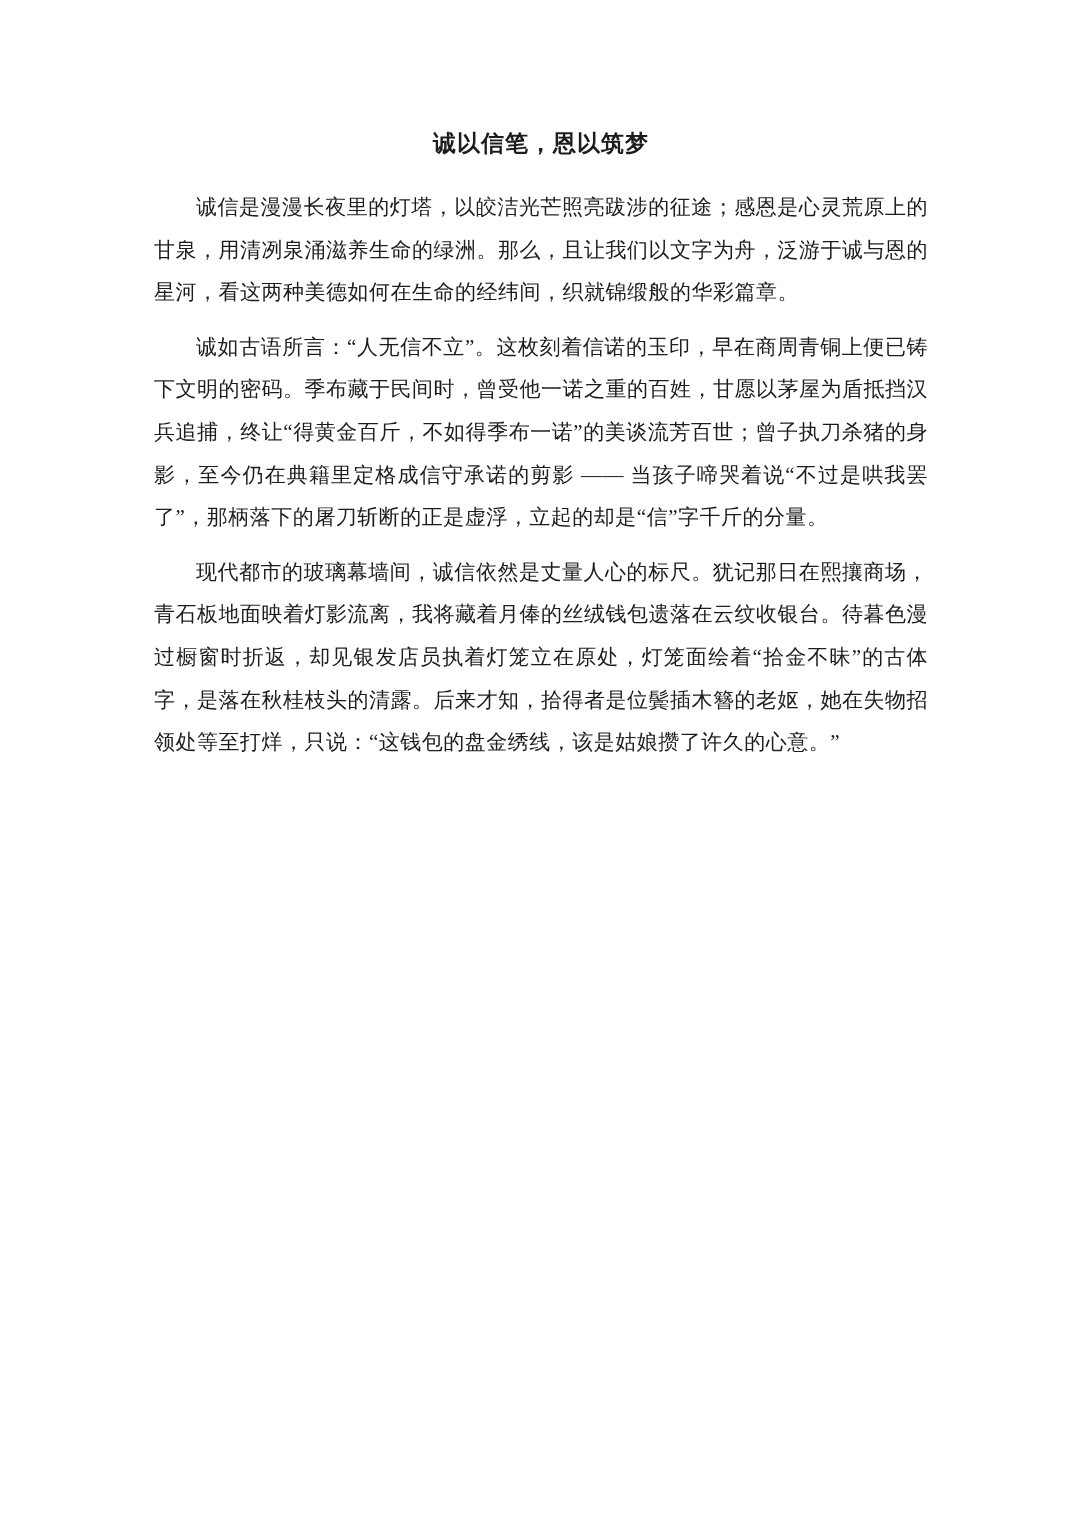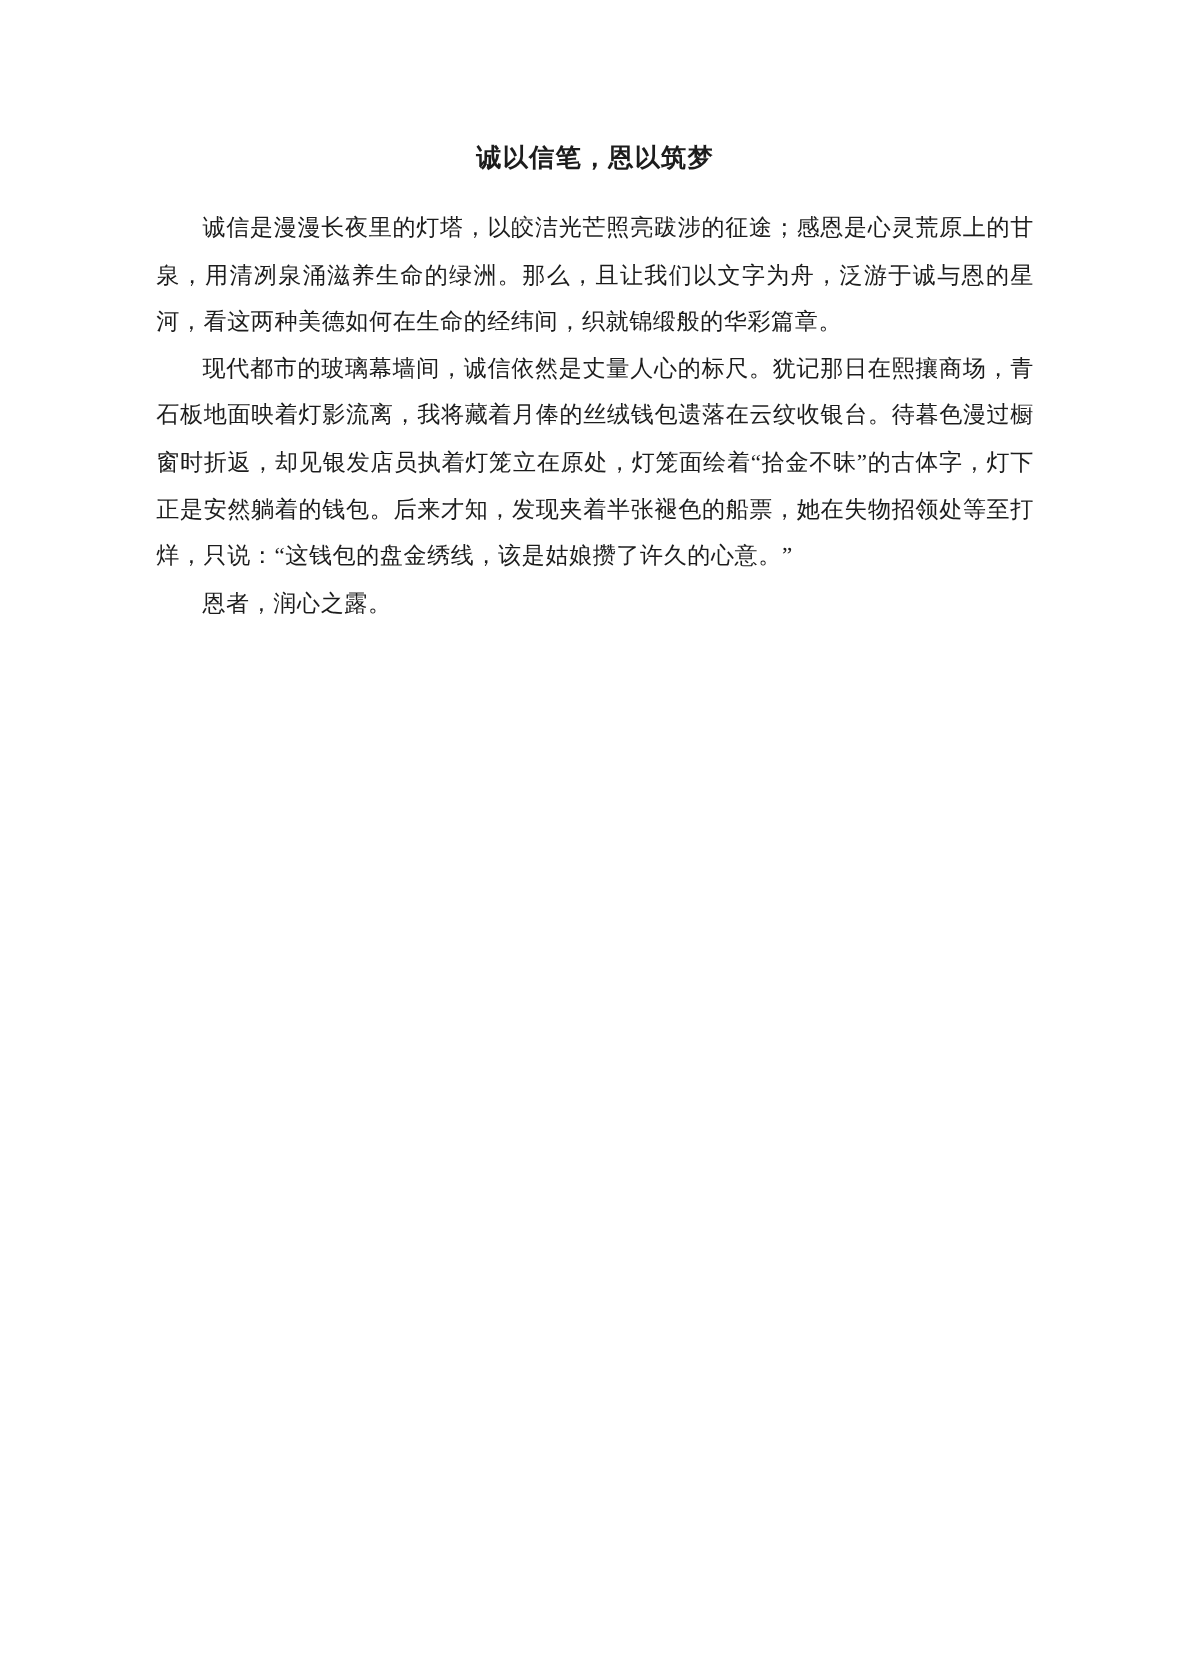--- a/index.html
+++ b/index.html
@@ -21,33 +21,33 @@
   }
   .essay-title {
     margin: 0 0 26px 0;
     text-align: center;
     font-size: 23px;
     line-height: 32px;
     font-weight: bold;
     letter-spacing: 1px;
   }
   .essay-body p {
-    margin: 0;
+    margin: 12px;
     font-size: 21px;
     line-height: 42.6px;
     text-align: justify;
     text-indent: 2em;
     letter-spacing: 0.5px;
     word-break: break-all;
   }
 </style>
 </head>
 <body>
 
 <div class="page">
   <h1 class="essay-title">诚以信笔，恩以筑梦</h1>
 
   <div class="essay-body">
     <p>诚信是漫漫长夜里的灯塔，以皎洁光芒照亮跋涉的征途；感恩是心灵荒原上的甘泉，用清冽泉涌滋养生命的绿洲。那么，且让我们以文字为舟，泛游于诚与恩的星河，看这两种美德如何在生命的经纬间，织就锦缎般的华彩篇章。</p>
-    <p>现代都市的玻璃幕墙间，诚信依然是丈量人心的标尺。犹记那日在熙攘商场，青石板地面映着灯影流离，我将藏着月俸的丝绒钱包遗落在云纹收银台。待暮色漫过橱窗时折返，却见银发店员执着灯笼立在原处，灯笼面绘着“拾金不昧”的古体字，灯下正是安然躺着的钱包。后来才知，发现夹着半张褪色的船票，她在失物招领处等至打烊，只说：“这钱包的盘金绣线，该是姑娘攒了许久的心意。”</p>
-    <p>恩者，润心之露。</p>
+    <p>诚如古语所言：“人无信不立”。这枚刻着信诺的玉印，早在商周青铜上便已铸下文明的密码。季布藏于民间时，曾受他一诺之重的百姓，甘愿以茅屋为盾抵挡汉兵追捕，终让“得黄金百斤，不如得季布一诺”的美谈流芳百世；曾子执刀杀猪的身影，至今仍在典籍里定格成信守承诺的剪影 —— 当孩子啼哭着说“不过是哄我罢了”，那柄落下的屠刀斩断的正是虚浮，立起的却是“信”字千斤的分量。</p>
+    <p>现代都市的玻璃幕墙间，诚信依然是丈量人心的标尺。犹记那日在熙攘商场，青石板地面映着灯影流离，我将藏着月俸的丝绒钱包遗落在云纹收银台。待暮色漫过橱窗时折返，却见银发店员执着灯笼立在原处，灯笼面绘着“拾金不昧”的古体字，是落在秋桂枝头的清露。后来才知，拾得者是位鬓插木簪的老妪，她在失物招领处等至打烊，只说：“这钱包的盘金绣线，该是姑娘攒了许久的心意。”</p>
   </div>
 </div>
 
 </body></html>

